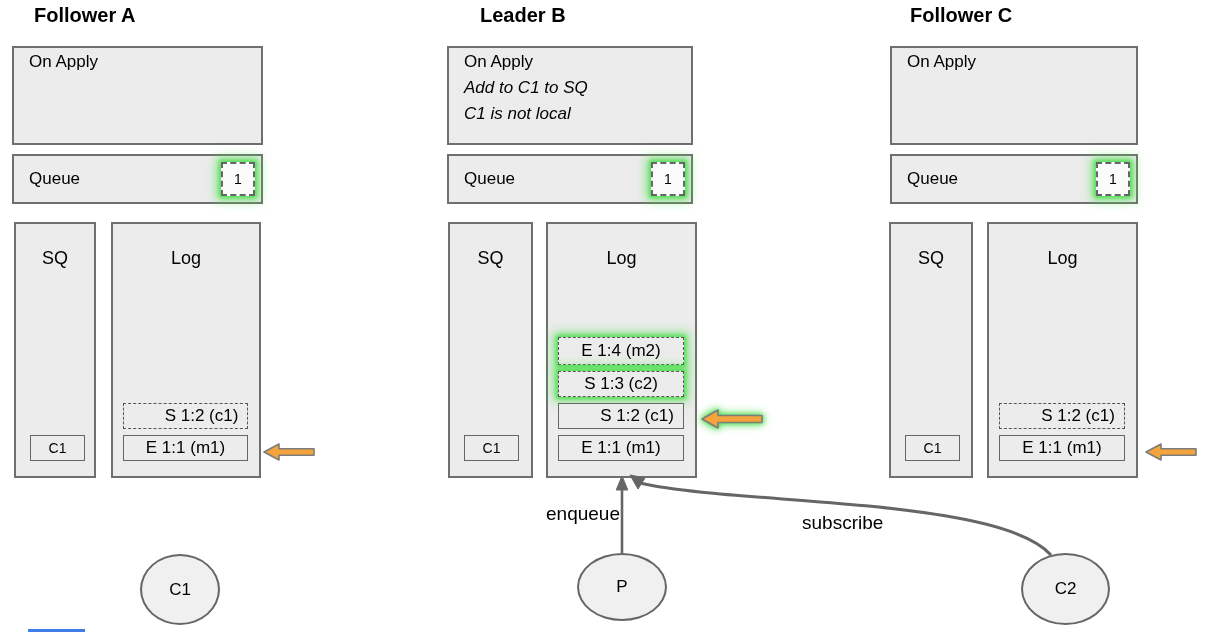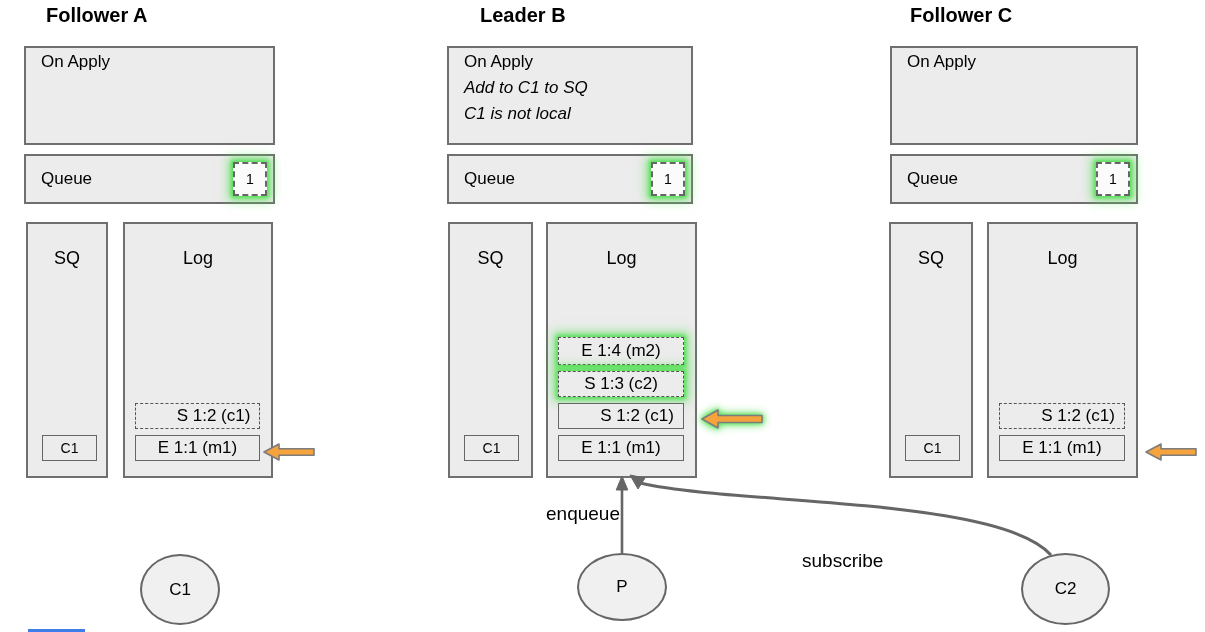--- a/index.html
+++ b/index.html
@@ -1,19 +1,19 @@
 <!DOCTYPE html>
 <html><head>
 <meta charset="utf-8">
 <style>
   html,body{margin:0;padding:0;background:#fff;}
   .canvas{position:relative;width:1205px;height:632px;background:#ffffff;
           font-family:"Liberation Sans",sans-serif;color:#000;overflow:hidden;}
   .col{position:absolute;top:0;height:100%;}
-  .col-a{left:24px;width:251px;}
+  .col-a{left:12px;width:251px;}
   .col-b{left:447px;width:246px;}
   .col-c{left:890px;width:248px;}
   .title{position:absolute;top:4px;font-size:20px;font-weight:bold;white-space:nowrap;margin:0;}
   .col-a .title{left:22px;}
   .col-b .title{left:33px;}
   .col-c .title{left:20px;}
   .box{position:absolute;background:#ececec;border:2px solid #6f6f6f;box-sizing:border-box;}
   .on-apply{left:0;right:0;top:46px;height:99px;padding:1px 15px;font-size:17px;line-height:26px;}
   .on-apply .em{font-style:italic;display:block;}
   .queue{left:0;right:0;top:154px;height:50px;font-size:17px;display:flex;align-items:center;padding:0 15px;}
@@ -32,21 +32,21 @@
   .sq-entry{left:14px;bottom:15px;width:55px;font-size:14px;}
   .log-entry{left:10px;right:11px;text-align:right;}
   .b1{bottom:15px;} .b2{bottom:47px;padding-left:32px;} .b3{bottom:79px;} .b4{bottom:111px;height:28px;}
   .actor{position:absolute;background:#f0f0f0;border:2px solid #666;border-radius:50%;
          display:flex;align-items:center;justify-content:center;font-size:17px;box-sizing:border-box;}
   .actor-c1{left:140px;top:554px;width:80px;height:71px;}
   .actor-p{left:577px;top:553px;width:90px;height:68px;}
   .actor-c2{left:1021px;top:553px;width:89px;height:72px;}
   .edge-label{position:absolute;font-size:19px;white-space:nowrap;margin-left:48px;}
   .lbl-enqueue{left:498px;top:503px;}
-  .lbl-subscribe{left:754px;top:550px;}
+  .lbl-subscribe{left:754px;top:512px;}
   .parrow{position:absolute;}
   .pa-a{left:263px;top:442px;}
   .pa-b{left:701px;top:408px;filter:drop-shadow(0 0 2px #52e052) drop-shadow(0 0 4px #52e052);}
   .pa-c{left:1145px;top:442px;}
   .overlay{position:absolute;left:0;top:0;pointer-events:none;}
   .blue-sliver{position:absolute;left:28px;top:629px;width:57px;height:3px;background:#3f7ee8;}
 </style>
 </head>
 <body>
 

